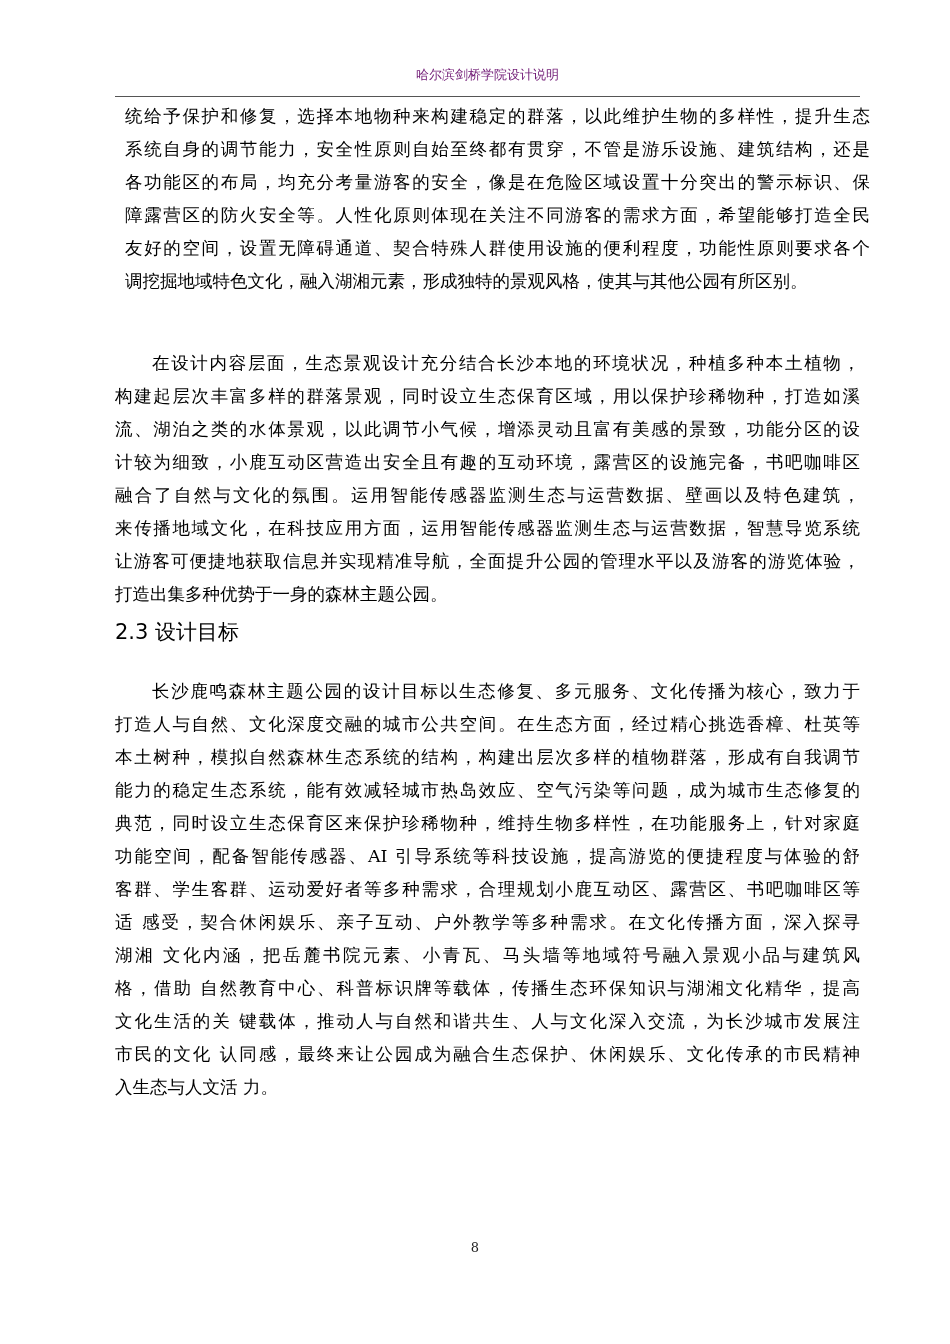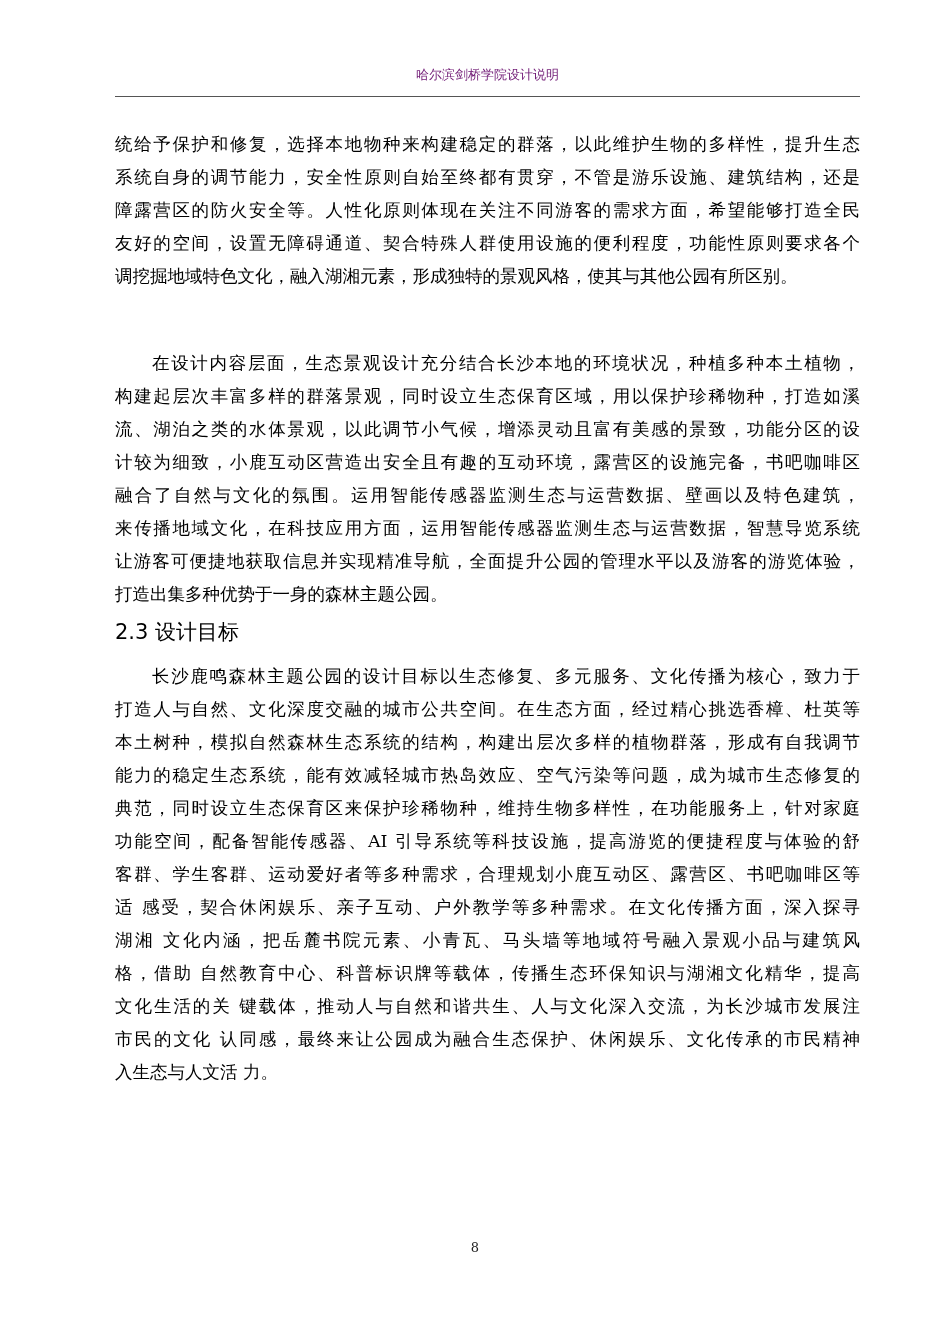--- a/index.html
+++ b/index.html
@@ -12,42 +12,43 @@
   .line.indent { padding-left: 37px; }
   .section-heading { position: absolute; left: 115px; top: 616px; font-family: "DejaVu Sans", "Liberation Sans", sans-serif; font-size: 21px; height: 32px; line-height: 32px; }
   .page-number { position: absolute; left: 0; width: 950px; top: 1240px; text-align: center; font-size: 13px; color: #222; }
 </style>
 </head>
 <body>
 
 <div class="page-header">哈尔滨剑桥学院设计说明</div>
 <div class="header-rule"></div>
 
-<div class="body-text" style="top:128px;">
+<div class="body-text" style="top:100px;margin-left:10px;">
   <span class="line">统给予保护和修复，选择本地物种来构建稳定的群落，以此维护生物的多样性，提升生态</span>
   <span class="line">系统自身的调节能力，安全性原则自始至终都有贯穿，不管是游乐设施、建筑结构，还是</span>
+  <span class="line">各功能区的布局，均充分考量游客的安全，像是在危险区域设置十分突出的警示标识、保</span>
   <span class="line">障露营区的防火安全等。人性化原则体现在关注不同游客的需求方面，希望能够打造全民</span>
   <span class="line">友好的空间，设置无障碍通道、契合特殊人群使用设施的便利程度，功能性原则要求各个</span>
   <span class="line last">调挖掘地域特色文化，融入湖湘元素，形成独特的景观风格，使其与其他公园有所区别。</span>
 </div>
 
 <div class="body-text" style="top:347px;">
   <span class="line indent">在设计内容层面，生态景观设计充分结合长沙本地的环境状况，种植多种本土植物，</span>
   <span class="line">构建起层次丰富多样的群落景观，同时设立生态保育区域，用以保护珍稀物种，打造如溪</span>
   <span class="line">流、湖泊之类的水体景观，以此调节小气候，增添灵动且富有美感的景致，功能分区的设</span>
   <span class="line">计较为细致，小鹿互动区营造出安全且有趣的互动环境，露营区的设施完备，书吧咖啡区</span>
   <span class="line">融合了自然与文化的氛围。运用智能传感器监测生态与运营数据、壁画以及特色建筑，</span>
   <span class="line">来传播地域文化，在科技应用方面，运用智能传感器监测生态与运营数据，智慧导览系统</span>
   <span class="line">让游客可便捷地获取信息并实现精准导航，全面提升公园的管理水平以及游客的游览体验，</span>
   <span class="line last">打造出集多种优势于一身的森林主题公园。</span>
 </div>
 
 <div class="section-heading">2.3  设计目标</div>
 
-<div class="body-text" style="top:660px;">
+<div class="body-text" style="top:675px;">
   <span class="line indent">长沙鹿鸣森林主题公园的设计目标以生态修复、多元服务、文化传播为核心，致力于</span>
   <span class="line">打造人与自然、文化深度交融的城市公共空间。在生态方面，经过精心挑选香樟、杜英等</span>
   <span class="line">本土树种，模拟自然森林生态系统的结构，构建出层次多样的植物群落，形成有自我调节</span>
   <span class="line">能力的稳定生态系统，能有效减轻城市热岛效应、空气污染等问题，成为城市生态修复的</span>
   <span class="line">典范，同时设立生态保育区来保护珍稀物种，维持生物多样性，在功能服务上，针对家庭</span>
   <span class="line">功能空间，配备智能传感器、AI 引导系统等科技设施，提高游览的便捷程度与体验的舒</span>
   <span class="line">客群、学生客群、运动爱好者等多种需求，合理规划小鹿互动区、露营区、书吧咖啡区等</span>
   <span class="line">适 感受，契合休闲娱乐、亲子互动、户外教学等多种需求。在文化传播方面，深入探寻</span>
   <span class="line">湖湘 文化内涵，把岳麓书院元素、小青瓦、马头墙等地域符号融入景观小品与建筑风</span>
   <span class="line">格，借助 自然教育中心、科普标识牌等载体，传播生态环保知识与湖湘文化精华，提高</span>

